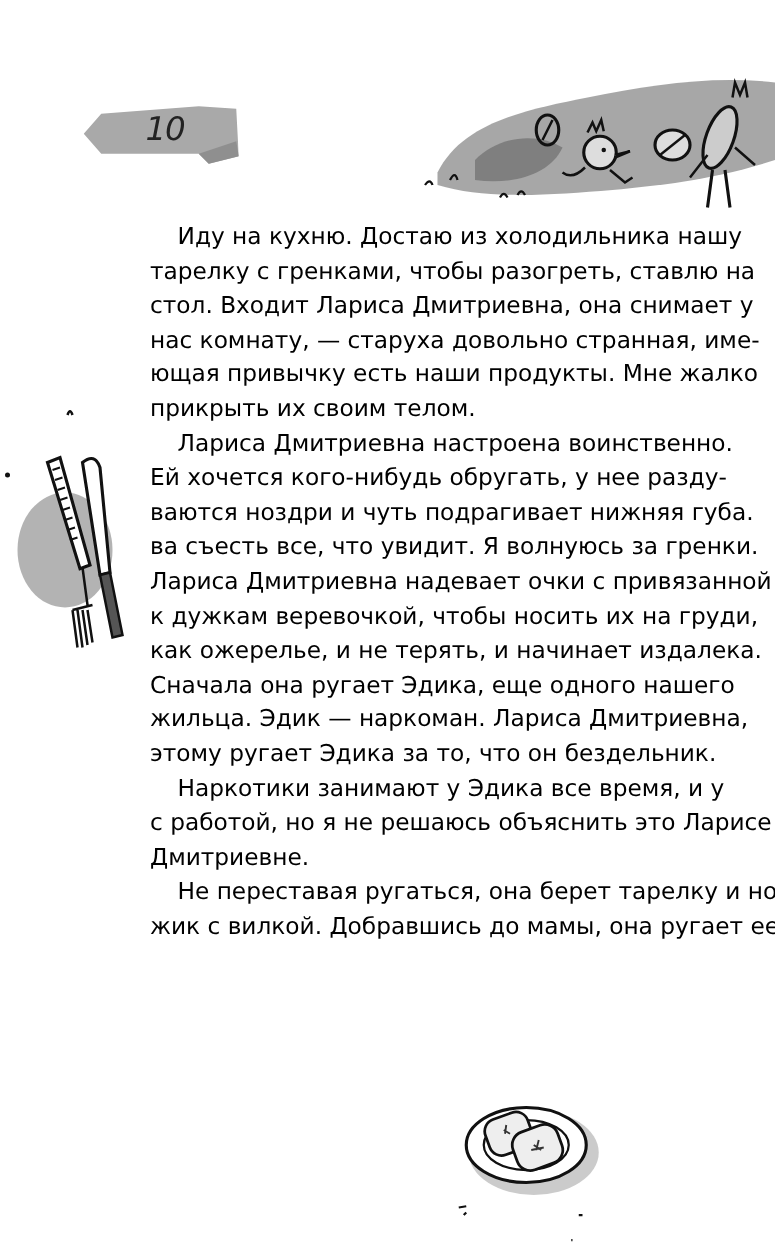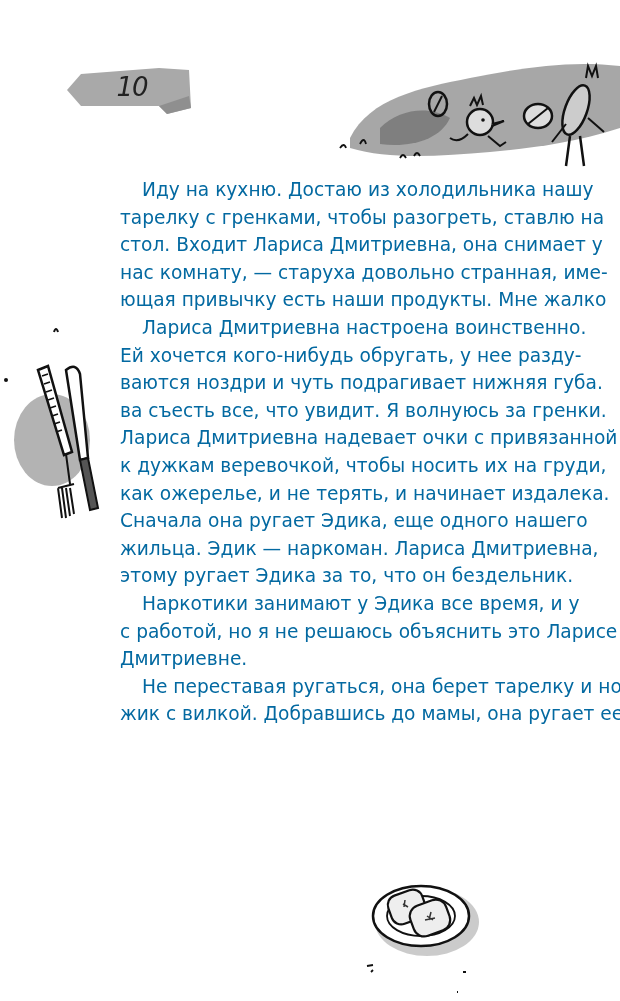--- a/index.html
+++ b/index.html
@@ -1,27 +1,27 @@
 <!DOCTYPE html>
 <html><head>
 <meta charset="utf-8">
 <style>
   html, body { margin:0; padding:0; background:#ffffff; }
   body { width:620px; height:1001px; position:relative; overflow:hidden;
          font-family:"DejaVu Sans", sans-serif; color:#1a1a1a; }
-  .page-tab { position:absolute; left:67px; top:66px; width:124px; height:50px; }
+  .page-tab { position:absolute; left:67px; top:83px; width:124px; height:50px; }
   .page-tab svg { position:absolute; left:0; top:0; }
   .page-num { position:absolute; left:30px; top:6px; width:70px; text-align:center;
               font-family:"DejaVu Sans", sans-serif; font-style:italic; font-size:26px;
               color:#222; letter-spacing:-1px; }
   .header-art { position:absolute; left:330px; top:48px; width:290px; height:120px; }
   .cutlery-art { position:absolute; left:0; top:320px; width:110px; height:200px; }
   .plate-art { position:absolute; left:355px; top:860px; width:140px; height:140px; }
   .text-body { position:absolute; left:120px; top:176px; width:436px;
-               font-size:18.6px; line-height:27.6px; color:#0369a1; }
+               font-size:18.6px; line-height:27.6px; color:#000000; }
   .para { margin:0; text-align:justify; }
   .line { display:block; white-space:nowrap; text-align:justify; text-align-last:justify; }
   .line.last { text-align-last:left; }
   .line.indent { text-indent:22px; }
   .para + .para { margin-top:0; }
 </style>
 </head>
 <body>
 
 <div class="page-tab">
@@ -67,20 +67,21 @@
   </svg>
 </div>
 
 <div class="text-body">
   <p class="para">
     <span class="line indent">Иду на кухню. Достаю из холодильника нашу</span>
     <span class="line">тарелку с гренками, чтобы разогреть, ставлю на</span>
     <span class="line">стол. Входит Лариса Дмитриевна, она снимает у</span>
     <span class="line">нас комнату, — старуха довольно странная, име-</span>
     <span class="line">ющая привычку есть наши продукты. Мне жалко</span>
+    <span class="line last">прикрыть их своим телом.</span>
   </p>
   <p class="para">
     <span class="line indent">Лариса Дмитриевна настроена воинственно.</span>
     <span class="line">Ей хочется кого-нибудь обругать, у нее разду-</span>
     <span class="line">ваются ноздри и чуть подрагивает нижняя губа.</span>
     <span class="line">ва съесть все, что увидит. Я волнуюсь за гренки.</span>
     <span class="line">Лариса Дмитриевна надевает очки с привязанной</span>
     <span class="line">к дужкам веревочкой, чтобы носить их на груди,</span>
     <span class="line">как ожерелье, и не терять, и начинает издалека.</span>
     <span class="line">Сначала она ругает Эдика, еще одного нашего</span>

